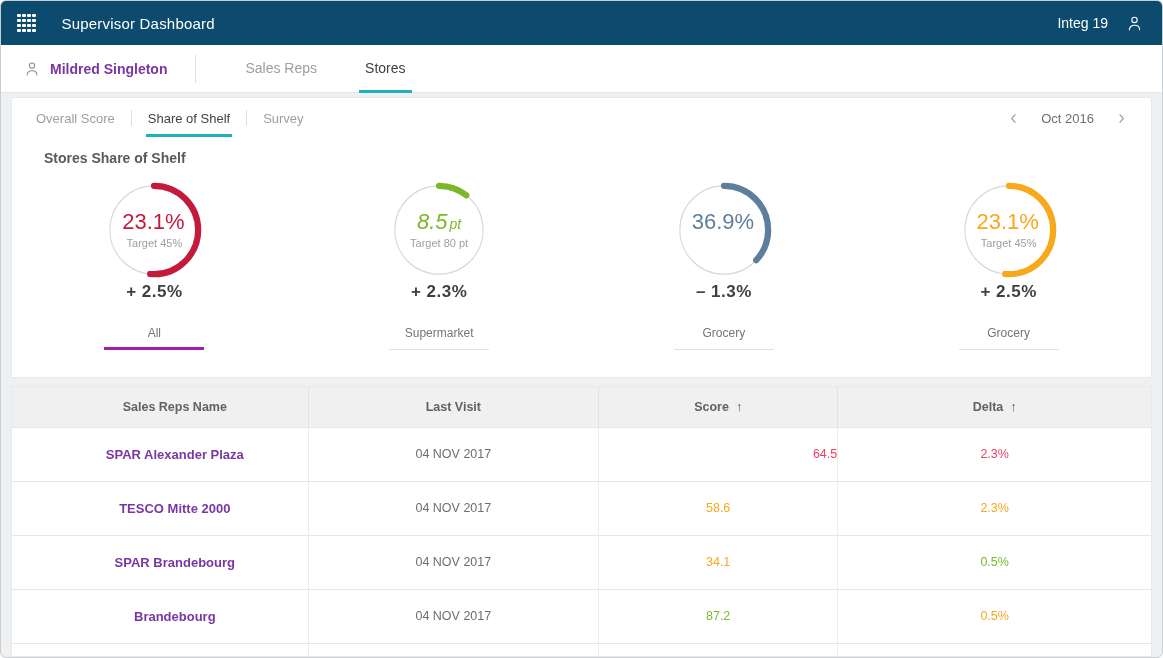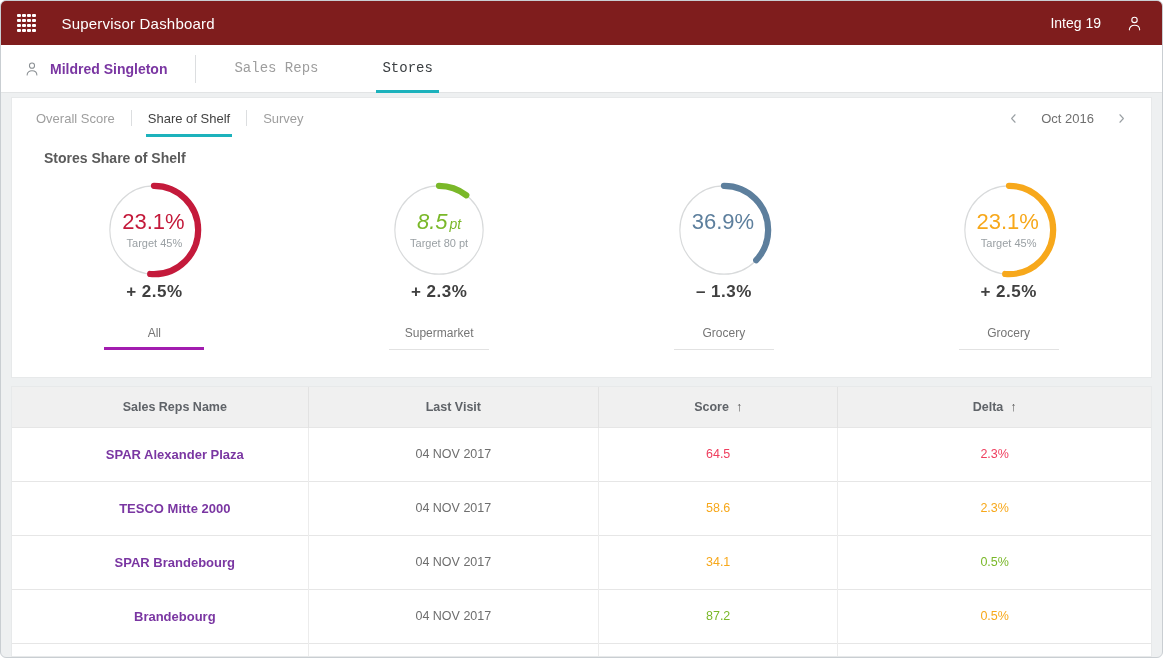--- a/index.html
+++ b/index.html
@@ -11,44 +11,44 @@
     border: 1px solid #c9ced2;
     border-radius: 6px;
     overflow: hidden;
     display: flex; flex-direction: column;
     background: #eef0f1;
   }
 
   
   .topbar {
     height: 44px; flex: 0 0 44px;
-    background: #7f1d1d;
+    background: #0c4a6e;
     display: flex; align-items: center;
     padding: 0 18px 0 16px;
     color: #fff;
   }
   .apps-grid { display: grid; grid-template-columns: repeat(4, 3.5px); grid-template-rows: repeat(4, 3.5px); gap: 1.5px; cursor: pointer; }
   .apps-grid i { background: #fff; border-radius: 1px; }
   .topbar-title { margin-left: 26px; font-size: 15px; font-weight: 500; letter-spacing: .2px; }
-  .topbar-right { margin-left: auto; display: flex; align-items: center; gap: 24px; }
+  .topbar-right { margin-left: auto; display: flex; align-items: center; gap: 17px; }
   .topbar-user { font-size: 14px; font-weight: 500; }
   .icon-person { display: inline-flex; }
 
   
   .navbar {
     height: 48px; flex: 0 0 48px;
     background: #fff;
     border-bottom: 1px solid #e2e4e5;
     display: flex; align-items: stretch;
     padding-left: 22px;
   }
   .nav-left { display: flex; align-items: center; gap: 9px; color: #8a8f93; }
   .supervisor-name { color: #7a36a2; font-weight: 700; font-size: 14px; }
   .nav-divider { width: 1px; background: #dcdee0; align-self: center; height: 28px; margin-left: 28px; }
-  .nav-tabs { display: flex; margin-left: 32px; gap: 52px; font-family: Liberation Mono, monospace; }
+  .nav-tabs { display: flex; margin-left: 43px; gap: 36px; }
   .nav-tab {
     display: flex; align-items: center; padding: 0 6px;
     font-size: 14px; color: #9e9e9e; cursor: pointer;
     border-bottom: 3px solid transparent; margin-bottom: -1px;
   }
   .nav-tab.active { color: #3c4043; border-bottom-color: #1cb2bc; }
 
   
   .content { flex: 1; padding: 4px 10px 0 10px; display: flex; flex-direction: column; overflow: hidden; }
   .card {
@@ -272,21 +272,21 @@
             <th>Sales Reps Name</th>
             <th>Last Visit</th>
             <th><span>Score</span><span class="sort-arrow">↑</span></th>
             <th><span>Delta</span><span class="sort-arrow">↑</span></th>
           </tr>
         </thead>
         <tbody>
           <tr>
             <td class="cell-name">SPAR Alexander Plaza</td>
             <td class="cell-visit">04 NOV 2017</td>
-            <td class="cell-score" style="color: rgb(239, 62, 94);">64.5</td>
+            <td class="cell-score" style="color: rgb(239, 62, 94); text-align: right;">64.5</td>
             <td class="cell-delta" style="color: rgb(239, 62, 94);">2.3%</td>
           </tr>
           <tr>
             <td class="cell-name">TESCO Mitte 2000</td>
             <td class="cell-visit">04 NOV 2017</td>
             <td class="cell-score" style="color: rgb(247, 168, 27);">58.6</td>
             <td class="cell-delta" style="color: rgb(247, 168, 27);">2.3%</td>
           </tr>
           <tr>
             <td class="cell-name">SPAR Brandebourg</td>

